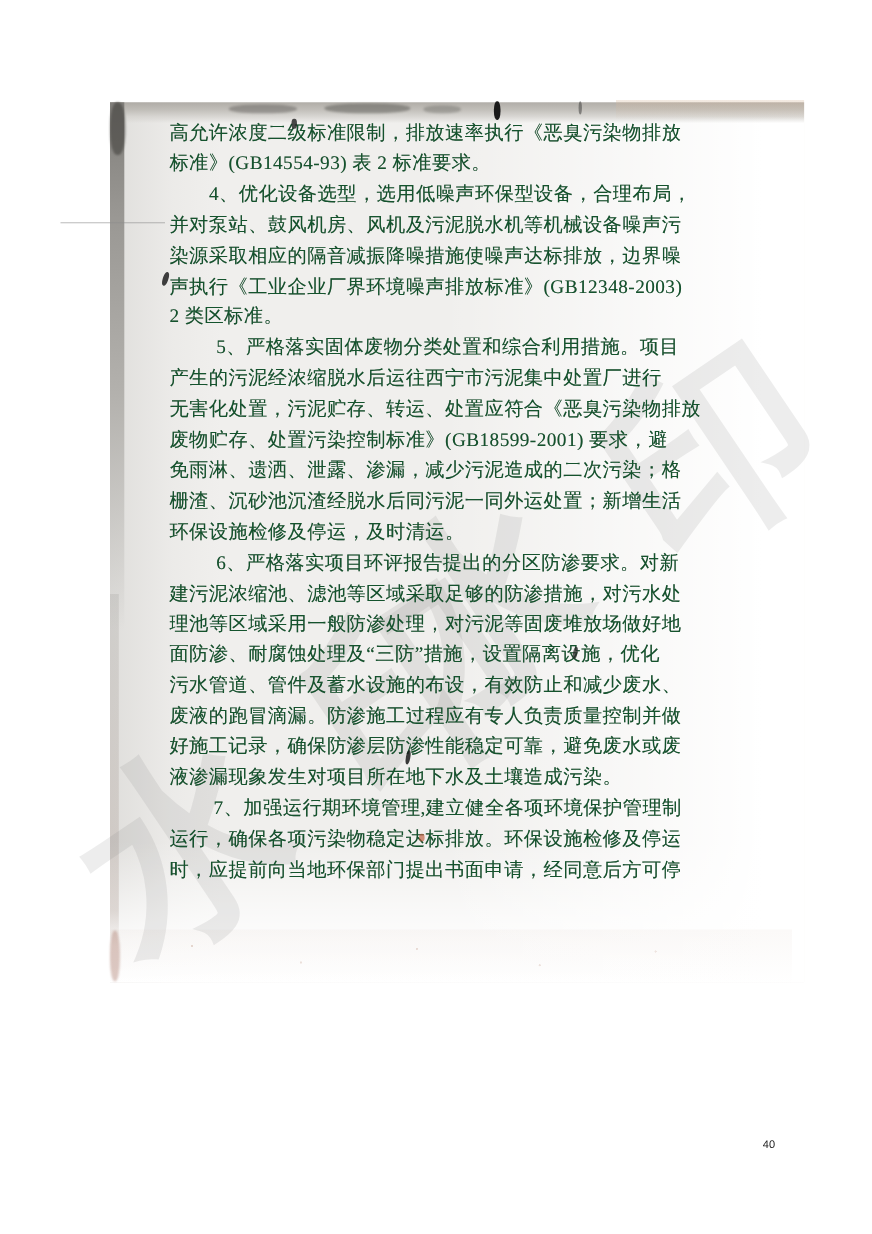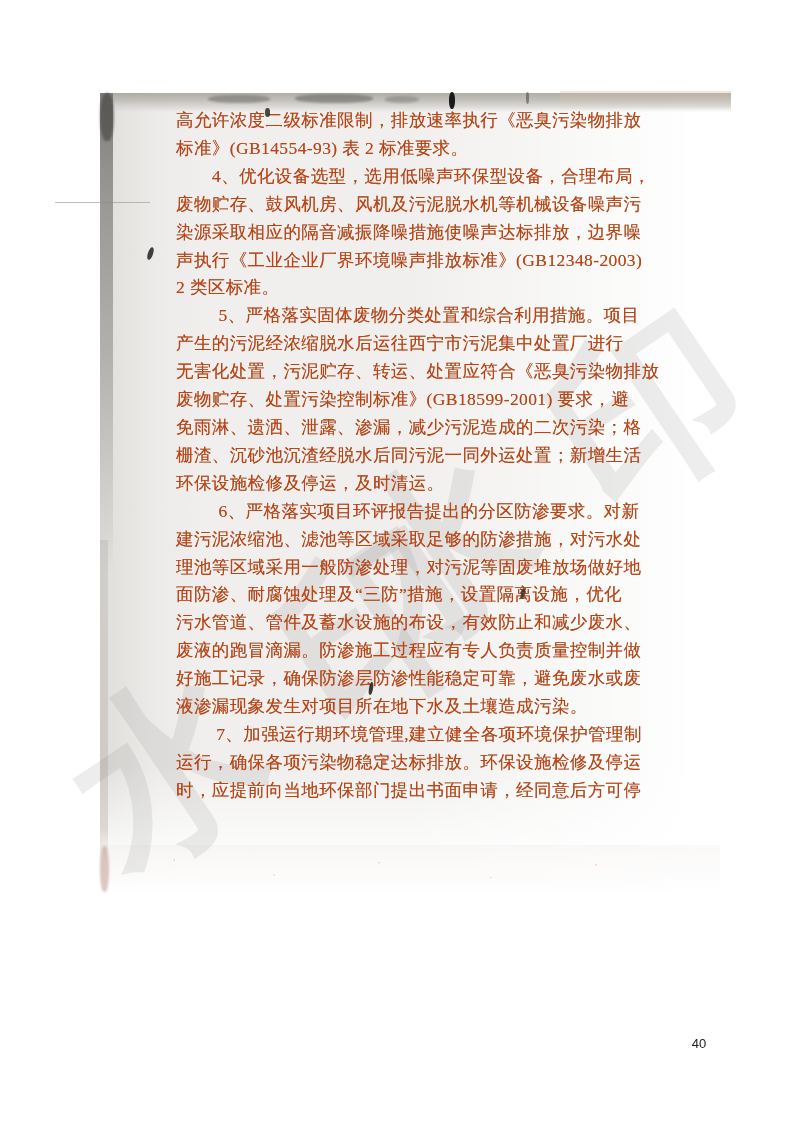--- a/index.html
+++ b/index.html
@@ -52,23 +52,22 @@
       radial-gradient(circle 2px at 28% 60%, rgba(190,150,130,.28) 0 40%, transparent 60%),
       radial-gradient(circle 2px at 45% 35%, rgba(190,150,130,.30) 0 40%, transparent 60%),
       radial-gradient(circle 2px at 63% 65%, rgba(190,150,130,.25) 0 40%, transparent 60%),
       radial-gradient(circle 2px at 80% 40%, rgba(190,150,130,.22) 0 40%, transparent 60%),
       linear-gradient(to bottom, rgba(215,195,185,0.10), rgba(255,255,255,0));
   }
   
   .textcol{
     position:absolute;left:154px;top:107px;width:470px;z-index:3;
     font-size:17.5px;line-height:27.9px;letter-spacing:0.4px;
-    color:#c2410c;
+    color:#14532d;
     text-shadow:0 0 0.6px rgba(60,60,60,0.45);
-    margin-left:22px;
   }
   .textcol .line{white-space:nowrap;}
   .textcol .line.indent{padding-left:36px;text-align:center;}
   
   .watermark{
     position:absolute;z-index:2;pointer-events:none;
     font-family:"Liberation Serif", serif;font-weight:bold;
     font-size:185px;letter-spacing:70px;
     color:rgba(125,125,125,0.14);
     transform:rotate(-34deg);
@@ -76,21 +75,21 @@
   }
   .wm-a{left:48px;top:555px;}
   .wm-b{left:318px;top:338px;}
   
   .speck{position:absolute;z-index:4;border-radius:45%;}
   .hline{position:absolute;z-index:4;background:rgba(140,140,140,0.55);height:1px;}
   
   .pagenum{
     position:absolute;left:684px;top:1036px;width:30px;
     font-family:"Liberation Sans", sans-serif;
-    font-size:13px;color:#222;text-align:center;z-index:5;
+    font-size:10px;color:#222;text-align:center;z-index:5;
   }
 </style>
 </head>
 <body>
 
 <div class="screen">
 
   <div class="paper">
     <div class="shade-left"></div>
     <div class="fade"></div>
@@ -103,21 +102,21 @@
   <div class="noise-bottom"></div>
 
   <div class="watermark wm-a">水印</div>
   <div class="watermark wm-b">水印</div>
 
   <div class="textcol">
 
   <div class="line">高允许浓度二级标准限制，排放速率执行《恶臭污染物排放</div>
       <div class="line">标准》(GB14554-93) 表 2 标准要求。</div>
       <div class="line indent">4、优化设备选型，选用低噪声环保型设备，合理布局，</div>
-      <div class="line">废物贮存、鼓风机房、风机及污泥脱水机等机械设备噪声污</div>
+      <div class="line">并对泵站、鼓风机房、风机及污泥脱水机等机械设备噪声污</div>
       <div class="line">染源采取相应的隔音减振降噪措施使噪声达标排放，边界噪</div>
       <div class="line">声执行《工业企业厂界环境噪声排放标准》(GB12348-2003)</div>
       <div class="line">2 类区标准。</div>
       <div class="line indent">5、严格落实固体废物分类处置和综合利用措施。项目</div>
       <div class="line">产生的污泥经浓缩脱水后运往西宁市污泥集中处置厂进行</div>
       <div class="line">无害化处置，污泥贮存、转运、处置应符合《恶臭污染物排放</div>
       <div class="line">废物贮存、处置污染控制标准》(GB18599-2001) 要求，避</div>
       <div class="line">免雨淋、遗洒、泄露、渗漏，减少污泥造成的二次污染；格</div>
       <div class="line">栅渣、沉砂池沉渣经脱水后同污泥一同外运处置；新增生活</div>
       <div class="line">环保设施检修及停运，及时清运。</div>

